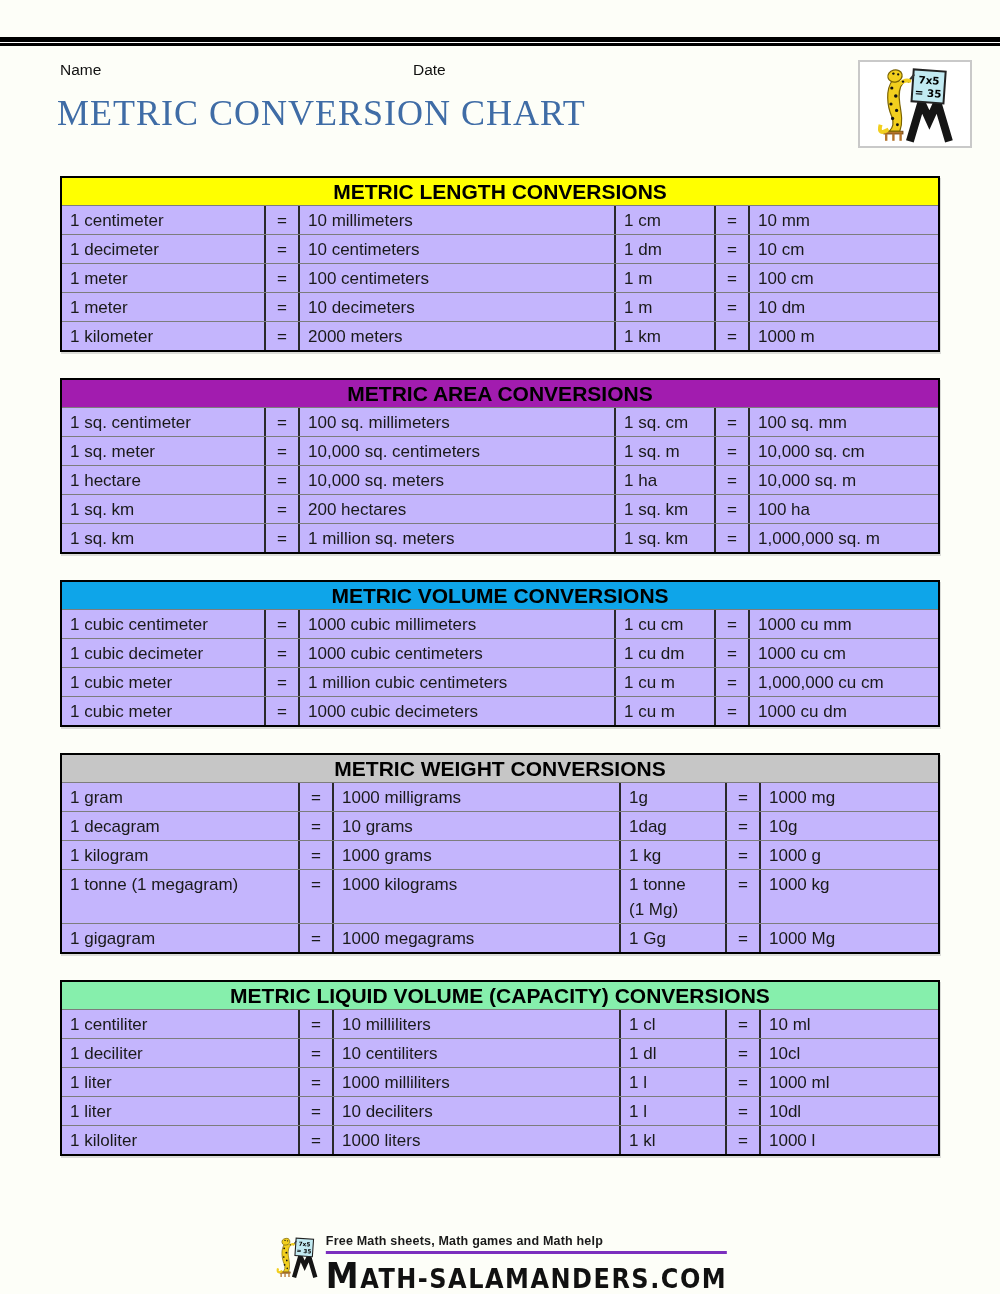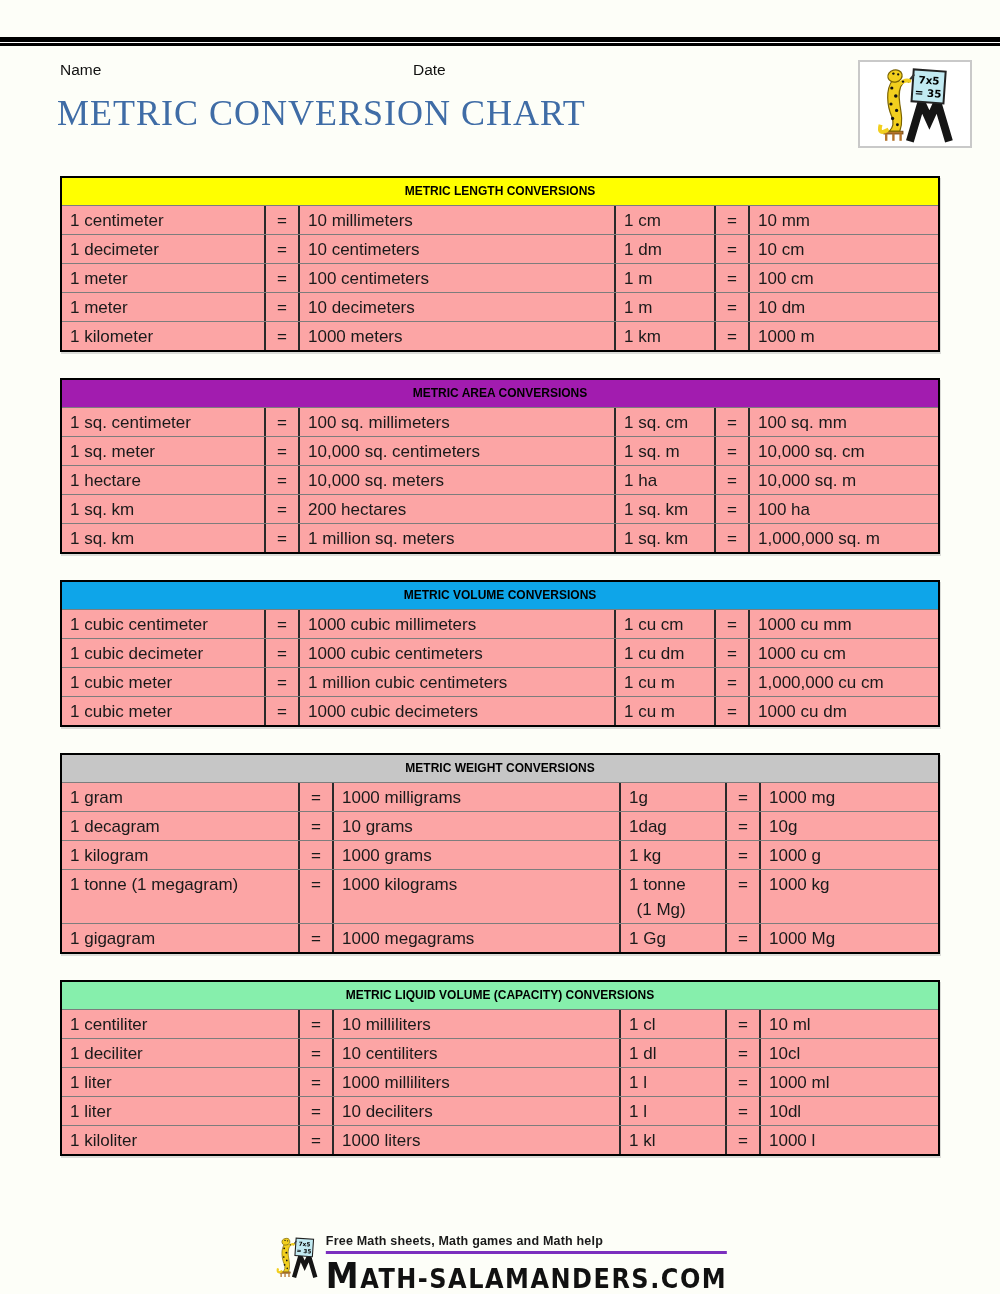--- a/index.html
+++ b/index.html
@@ -43,24 +43,24 @@
   .ctable {
     border:2px solid #000;
     background:#fff;
     margin-bottom:26px;
     box-shadow:1px 2px 0 rgba(120,120,120,.25);
   }
   .thead {
     height:27px; line-height:27px;
     text-align:center;
     font-weight:bold;
-    font-size:12px;
+    font-size:21px;
     color:#000;
   }
-  .trow { display:grid; border-top:1px solid #7d7d7d; background:#fca5a5;text-align:right; }
+  .trow { display:grid; border-top:1px solid #7d7d7d; background:#c4b5fd; }
   .grid-a .trow { grid-template-columns:204px 34px 316px 100px 34px 1fr; }
   .grid-b .trow { grid-template-columns:238px 34px 287px 106px 34px 1fr; }
   .cell {
     border-right:2px solid #2a2a2a;
     padding:2px 8px 1px 8px;
     min-height:26px;
     font-size:17px;
     line-height:25px;
     white-space:pre-line;
     display:flex; align-items:flex-start;
@@ -167,21 +167,21 @@
           <div class="cell">1 meter</div>
           <div class="cell eq">=</div>
           <div class="cell">10 decimeters</div>
           <div class="cell">1 m</div>
           <div class="cell eq">=</div>
           <div class="cell">10 dm</div>
         </div>
         <div class="trow">
           <div class="cell">1 kilometer</div>
           <div class="cell eq">=</div>
-          <div class="cell">1000 meters</div>
+          <div class="cell">2000 meters</div>
           <div class="cell">1 km</div>
           <div class="cell eq">=</div>
           <div class="cell">1000 m</div>
         </div>
       </div>
       <div class="ctable grid-a">
         <div class="thead" style="background: #a21caf;">METRIC AREA CONVERSIONS</div>
         <div class="trow">
           <div class="cell">1 sq. centimeter</div>
           <div class="cell eq">=</div>

